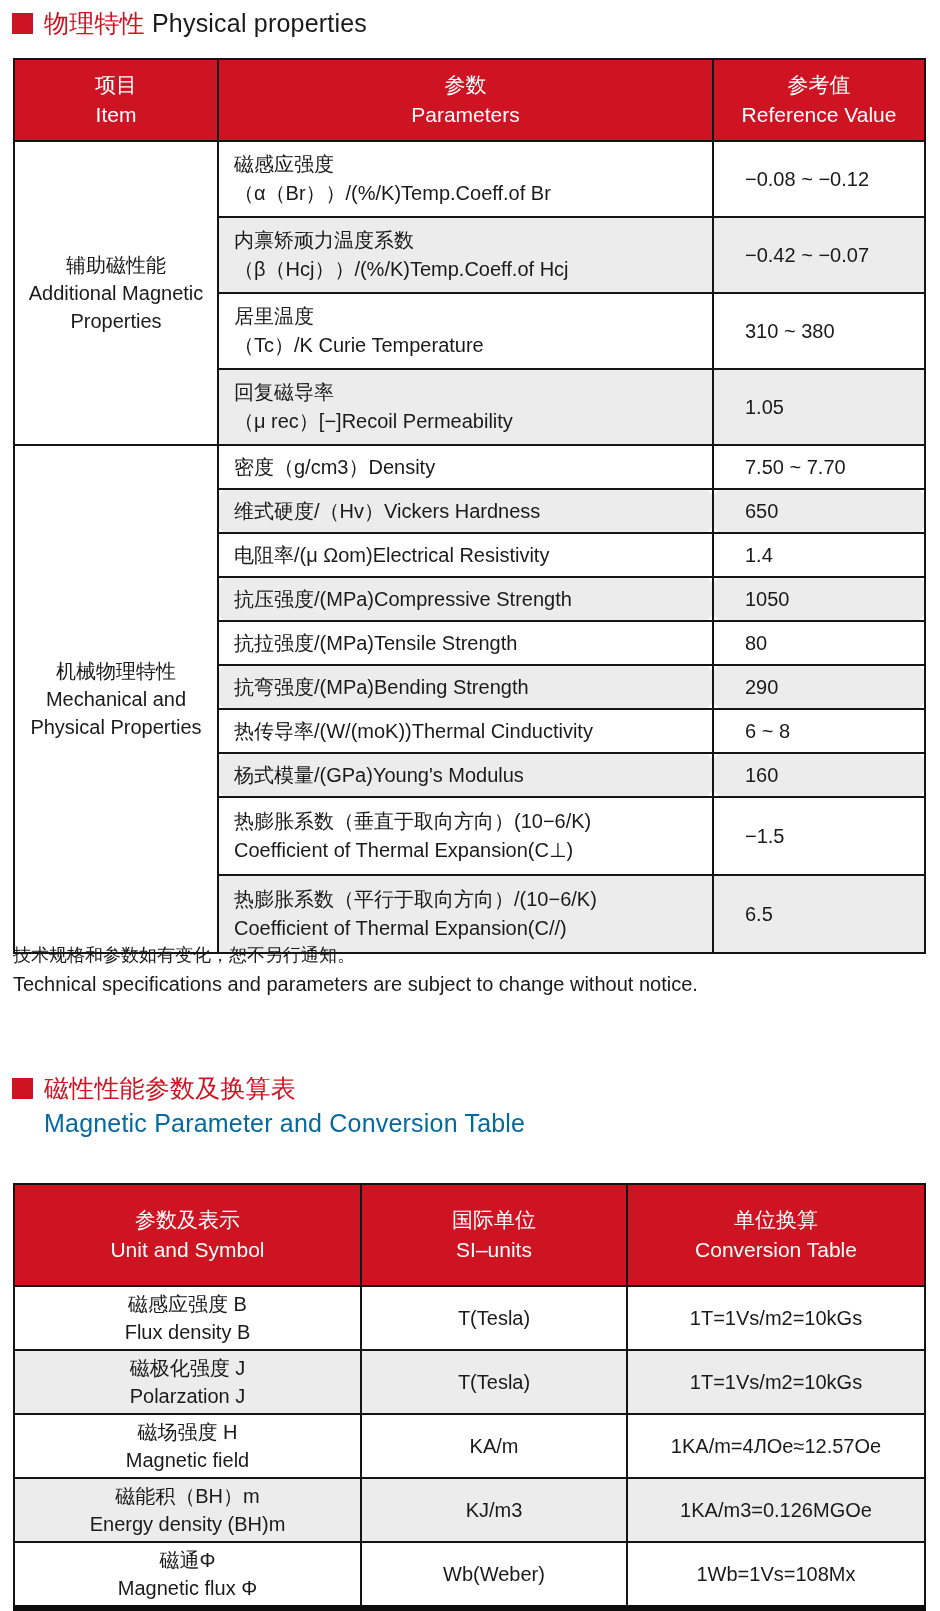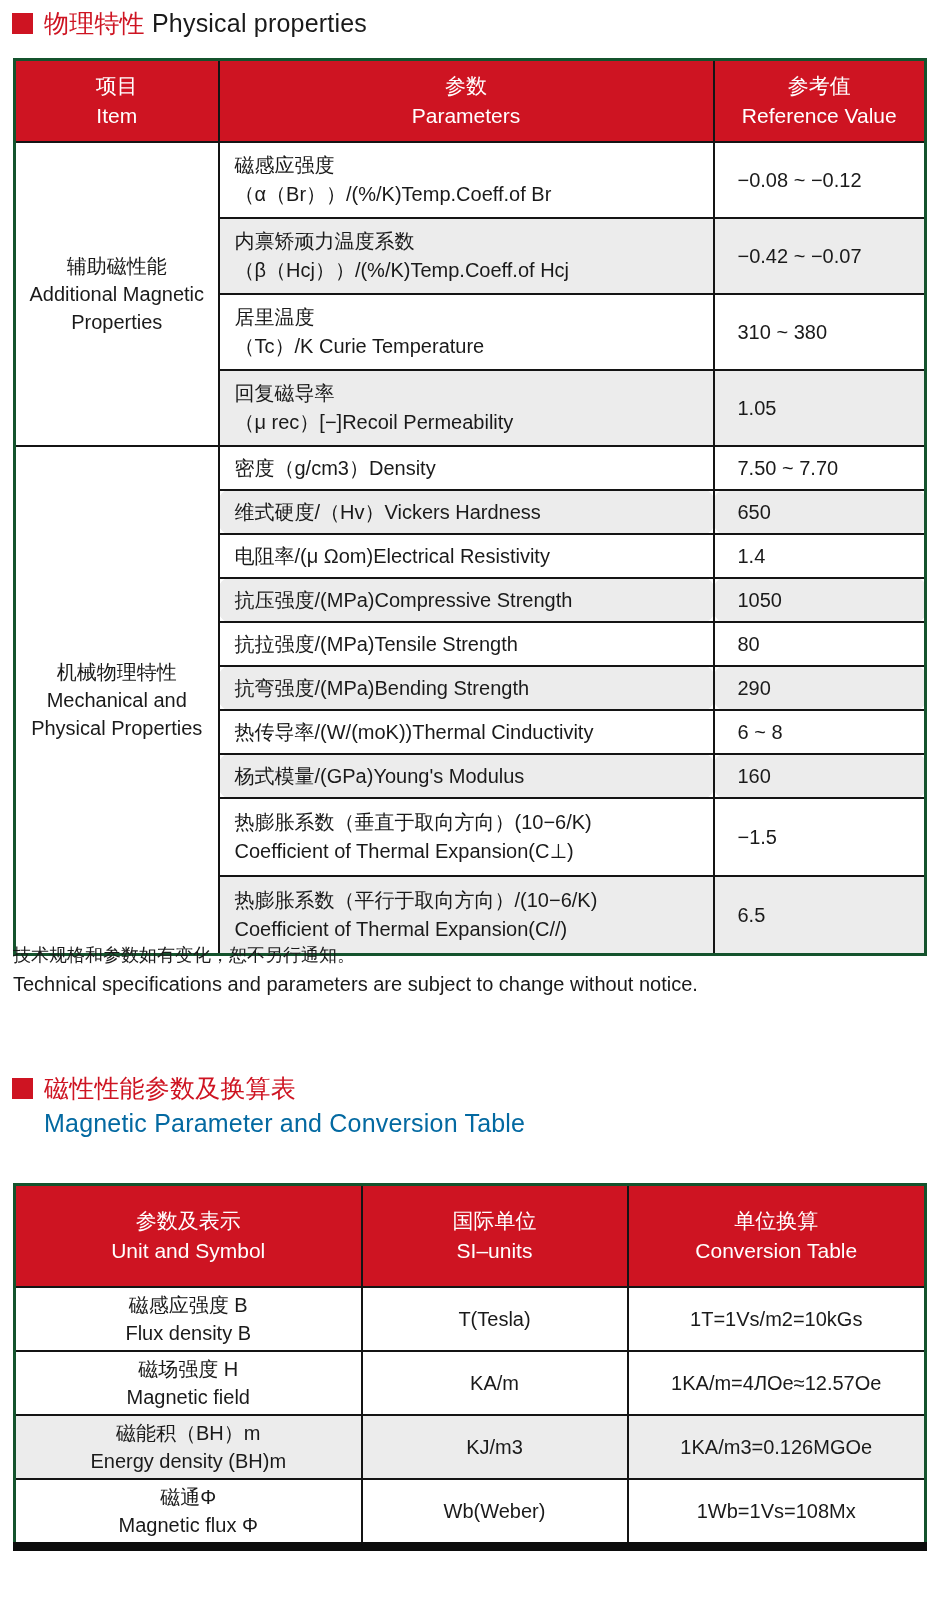--- a/index.html
+++ b/index.html
@@ -11,35 +11,35 @@
   .sec-title{position:absolute;left:12px;font-size:25px;letter-spacing:0.2px;}
   .sec-title .bullet{display:inline-block;width:21px;height:21px;background:#ce1422;margin-right:11px;vertical-align:-2px;}
   .red{color:#ce1422;}
   .sec1{top:7px;}
   .sec2{top:1072px;}
   .sec2 .l2{margin:4px 0 0 32px;color:#0369a1;}
 
   
   table{border-collapse:collapse;table-layout:fixed;position:absolute;left:13px;background:#fff;}
   th,td{border:2px solid #141414;padding:0;}
-  table{border:3px solid #14532d;}
+  table{border:1px solid #14532d;}
   th{background:#ce1422;color:#ffffff;font-weight:normal;font-size:21px;line-height:1.45;text-align:center;}
   .t1{top:58px;width:911px;}
   .t1 th{height:80px;}
   .t2{top:1183px;width:911px;border-bottom:9px solid #0c0c0c;}
   .t2 th{height:100px;}
   .shade{background:#ececec;}
   .r2 td{height:74px;}
   .r1 td{height:42px;border-radius:11px;}
   .r2b td{height:76px;}
   .t2 td{height:62px;text-align:center;vertical-align:middle;font-size:20px;line-height:1.42;}
   td{font-size:20px;vertical-align:middle;background-clip:padding-box;}
   td.item{text-align:center;line-height:1.4;background:#ffffff;padding:0 0;}
   td.param{text-align:left;padding-left:15px;padding-right:6px;line-height:1.45;}
-  td.val{text-align:left;padding-left:23px;}
+  td.val{text-align:left;padding-left:31px;}
   .ln:empty{display:none;}
 
   
   .note{position:absolute;left:13px;top:942px;line-height:1.5;}
   .note .zh{font-size:18px;}
   .note .en{font-size:20px;}
 </style>
 </head>
 <body>
 
@@ -211,20 +211,28 @@
     </thead>
     <tbody>
       <tr>
         <td>
           <div>磁感应强度 B</div>
           <div>Flux density B</div>
         </td>
         <td>T(Tesla)</td>
         <td>1T=1Vs/m2=10kGs</td>
       </tr>
+      <tr class="shade">
+        <td class="shade">
+          <div>磁极化强度 J</div>
+          <div>Polarzation J</div>
+        </td>
+        <td class="shade">T(Tesla)</td>
+        <td class="shade">1T=1Vs/m2=10kGs</td>
+      </tr>
       <tr>
         <td>
           <div>磁场强度 H</div>
           <div>Magnetic field</div>
         </td>
         <td>KA/m</td>
         <td>1KA/m=4ЛOe≈12.57Oe</td>
       </tr>
       <tr class="shade">
         <td class="shade">

